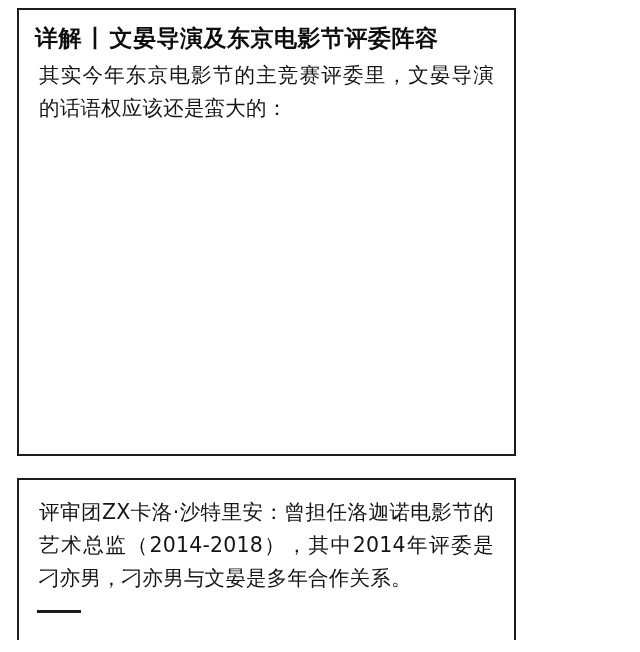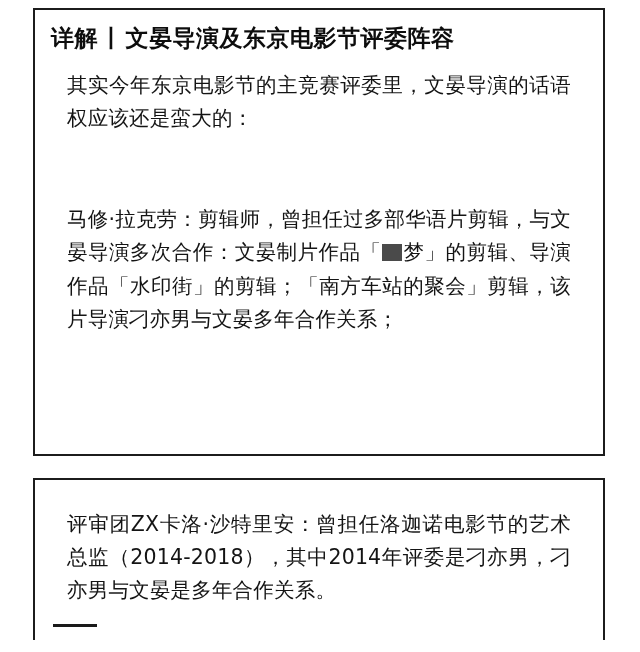--- a/index.html
+++ b/index.html
@@ -15,22 +15,22 @@
     overflow: hidden;
   }
   .page {
     position: relative;
     width: 640px;
     height: 652px;
     background: #ffffff;
   }
   .card {
     position: absolute;
-    left: 33px;
-    width: 572px;
+    left: 17px;
+    width: 499px;
     box-sizing: border-box;
     background: #ffffff;
     border: 2px solid #1c1c1c;
   }
   .card-top {
     top: 8px;
     height: 448px;
     padding: 14px 16px 0 16px;
   }
   .card-bottom {
@@ -46,21 +46,21 @@
     line-height: 1.25;
     color: #0d0d0d;
     margin: 0 0 6px 0;
     white-space: nowrap;
   }
   .title .sep {
     font-weight: bold;
     padding: 0 2px;
   }
   p.para {
-    margin: 16px;
+    margin: 4px;
     font-size: 20.5px;
     line-height: 1.62;
     letter-spacing: 0.2px;
     color: #141414;
     text-align: justify;
     text-justify: inter-ideograph;
   }
   .gap-lg { height: 36px; }
   .gap-md { height: 30px; }
   .redacted {
@@ -101,21 +101,20 @@
   <div class="card card-top">
 
     <h1 class="title">
       <span>详解</span><span class="sep">丨</span><span>文晏导演及东京电影节评委阵容</span>
     </h1>
 
     <p class="para">其实今年东京电影节的主竞赛评委里，文晏导演的话语权应该还是蛮大的：</p>
 
     <div class="gap-lg"></div>
 
-    <p class="para"><span>马修·拉克劳：剪辑师，曾担任过多部华语片剪辑，与文晏导演多次合作：文晏制片作品「</span><span class="redacted"></span><span>梦」的剪辑、导演作品「水印街」的剪辑；「南方车站的聚会」剪辑，该片导演刁亦男与文晏多年合作关系；</span></p>
 
     <div class="gap-md"></div>
 
 
   </div>
 
   <div class="card card-bottom">
 
     <p class="para">评审团ZX卡洛·沙特里安：曾担任洛迦诺电影节的艺术总监（2014-2018），其中2014年评委是刁亦男，刁亦男与文晏是多年合作关系。</p>
 

